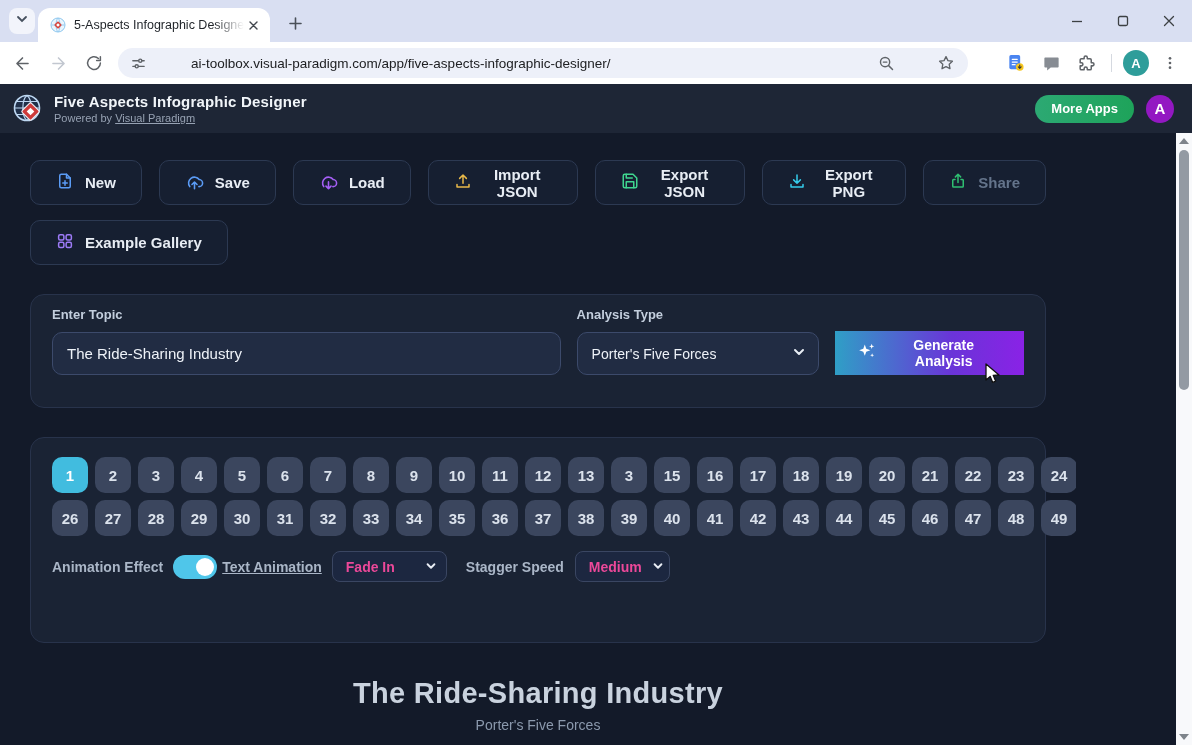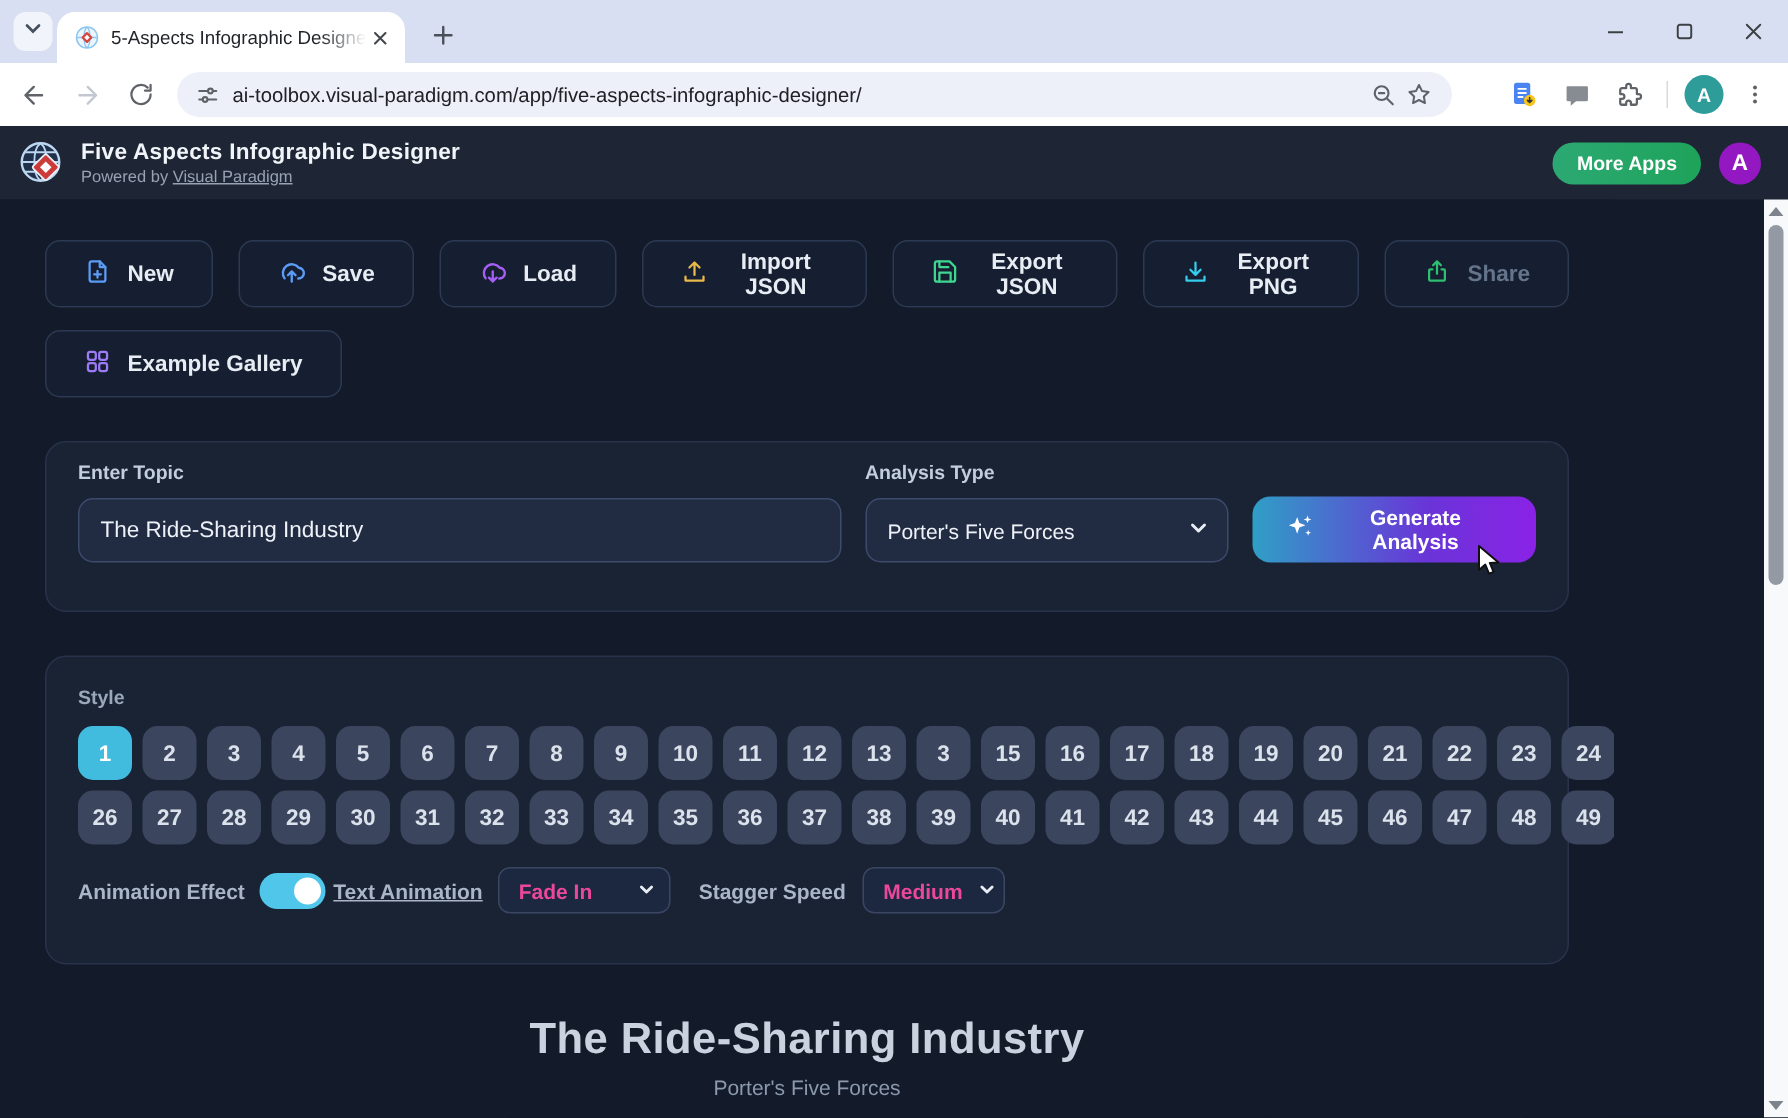--- a/index.html
+++ b/index.html
@@ -11,21 +11,21 @@
   .tab-search { width:26px; height:26px; margin-left:9px; border-radius:8px; background:rgba(255,255,255,.65); display:flex; align-items:center; justify-content:center; cursor:pointer; }
   .tab { position:absolute; left:38px; top:8px; width:232px; height:34px; background:#ffffff; border-radius:12px 12px 0 0; display:flex; align-items:center; padding:0 8px 0 12px; }
   .tab-title { flex:1; font-size:12.5px; color:#1f2328; white-space:nowrap; overflow:hidden; -webkit-mask-image:linear-gradient(90deg,#000 82%,transparent); mask-image:linear-gradient(90deg,#000 82%,transparent); }
   .tab-close { width:18px; height:18px; border-radius:50%; display:flex; align-items:center; justify-content:center; cursor:pointer; }
   .newtab-btn { position:absolute; left:282px; top:10px; width:26px; height:26px; border-radius:8px; display:flex; align-items:center; justify-content:center; cursor:pointer; }
   .win-controls { position:absolute; right:0; top:0; height:42px; display:flex; }
   .win-btn { width:46px; height:42px; display:flex; align-items:center; justify-content:center; cursor:pointer; }
 
   .btoolbar { position:absolute; top:42px; left:0; width:1192px; height:42px; background:#ffffff; display:flex; align-items:center; }
   .nav-ic { width:28px; height:28px; margin-left:8px; display:flex; align-items:center; justify-content:center; border-radius:50%; cursor:pointer; }
-  .omnibox { margin-left:10px; width:850px; height:30px; background:#edf0f9; border-radius:15px; display:flex; align-items:center; padding:0 10px 0 12px; }
+  .omnibox { margin-left:10px; width:850px; height:30px; background:#edf0f9; border-radius:15px; display:flex; align-items:center; padding:0 10px 0 12px;gap:36px; }
   .omnibox .url { flex:1; font-size:13.5px; color:#202124; margin-left:8px; white-space:nowrap; overflow:hidden; }
   .omni-ic { width:24px; height:24px; display:flex; align-items:center; justify-content:center; cursor:pointer; }
   .brow-right { position:absolute; right:8px; top:0; height:42px; display:flex; align-items:center; gap:7px; }
   .tb-ic { width:28px; height:28px; display:flex; align-items:center; justify-content:center; border-radius:50%; cursor:pointer; }
   .tb-sep { width:1px; height:18px; background:#d5d9e0; margin:0 4px; }
   .chrome-avatar { width:26px; height:26px; border-radius:50%; background:#2e9d9a; color:#fff; font-size:13px; font-weight:700; display:flex; align-items:center; justify-content:center; cursor:pointer; }
 
   
   .appheader { position:absolute; top:84px; left:0; width:1192px; height:49px; background:#1e2636; display:flex; align-items:center; padding:0 12px; }
   .app-titles { margin-left:8px; }
@@ -48,21 +48,21 @@
 
   .panel { margin:29px 30px 0; background:#1a2334; border:1px solid #28334b; border-radius:14px; }
   .form-panel { height:114px; padding:32px 21px; display:flex; align-items:flex-end; gap:16px; }
   .fcol { display:flex; flex-direction:column; }
   .fcol.topic { width:526px; }
   .fcol.analysis { width:251px; }
   .flabel { font-size:13px; font-weight:700; color:#c3cedd; margin-bottom:10px; }
   .tinput { height:43px; background:#212c43; border:1px solid #3c4a6b; border-radius:10px; color:#eef2f8; font-family:inherit; font-size:15px; padding:0 14px; outline:none; width:100%; }
   .dselect { height:43px; background:#212c43; border:1px solid #3c4a6b; border-radius:10px; color:#eef2f8; font-size:14px; font-weight:400; display:flex; align-items:center; padding:0 12px 0 14px; cursor:pointer; }
   .dselect .val { flex:1; }
-  .generate { height:44px; padding:0 22px; border:none; border-radius:12px; background:linear-gradient(90deg,#2f9fc6,#6a34d8 62%,#8a22e6); color:#fff; font-family:inherit; font-size:14px; font-weight:700; display:flex; align-items:center; gap:9px; cursor:pointer; }
+  .generate { height:44px; padding:0 22px; border:none; border-radius:0; background:linear-gradient(90deg,#2f9fc6,#6a34d8 62%,#8a22e6); color:#fff; font-family:inherit; font-size:14px; font-weight:700; display:flex; align-items:center; gap:9px; cursor:pointer; }
 
   .style-panel { height:206px; padding:19px 21px; }
   .style-label { font-size:13px; font-weight:700; color:#9aa8bc; margin-bottom:12px; }
   .style-grid { display:flex; flex-wrap:wrap; gap:7px; width:1074px; }
   .style-btn { width:36px; height:36px; border:none; border-radius:10px; background:#3b465e; color:#dbe2ec; font-family:inherit; font-size:15px; font-weight:700; cursor:pointer; }
   .style-btn.selected { background:#41bcdf; color:#ffffff; }
   .anim-row { margin-top:15px; display:flex; align-items:center; }
   .anim-label { font-size:14px; font-weight:700; color:#aab6c7; }
   .toggle { width:44px; height:24px; border-radius:12px; background:#4fc6ea; position:relative; margin-left:10px; cursor:pointer; }
   .toggle .knob { position:absolute; right:3px; top:3px; width:18px; height:18px; border-radius:50%; background:#fff; }
@@ -305,21 +305,20 @@
       <span><svg width="19" height="19" viewBox="0 0 22 22" fill="#fff">
             <path d="M9 3l1.7 4.8L15.5 9.5l-4.8 1.7L9 16l-1.7-4.8L2.5 9.5l4.8-1.7z"></path>
             <path d="M17 2l.8 2.2L20 5l-2.2.8L17 8l-.8-2.2L14 5l2.2-.8z"></path>
             <path d="M17.5 13l.6 1.7 1.7.6-1.7.6-.6 1.7-.6-1.7-1.7-.6 1.7-.6z"></path>
           </svg></span>
       <span>Generate Analysis</span>
     </button>
   </div>
 
   <div class="panel style-panel">
-    <div class="style-label">Style</div>
     <div class="style-grid">
         <button class="style-btn selected">1</button>
         <button class="style-btn">2</button>
         <button class="style-btn">3</button>
         <button class="style-btn">4</button>
         <button class="style-btn">5</button>
         <button class="style-btn">6</button>
         <button class="style-btn">7</button>
         <button class="style-btn">8</button>
         <button class="style-btn">9</button>

